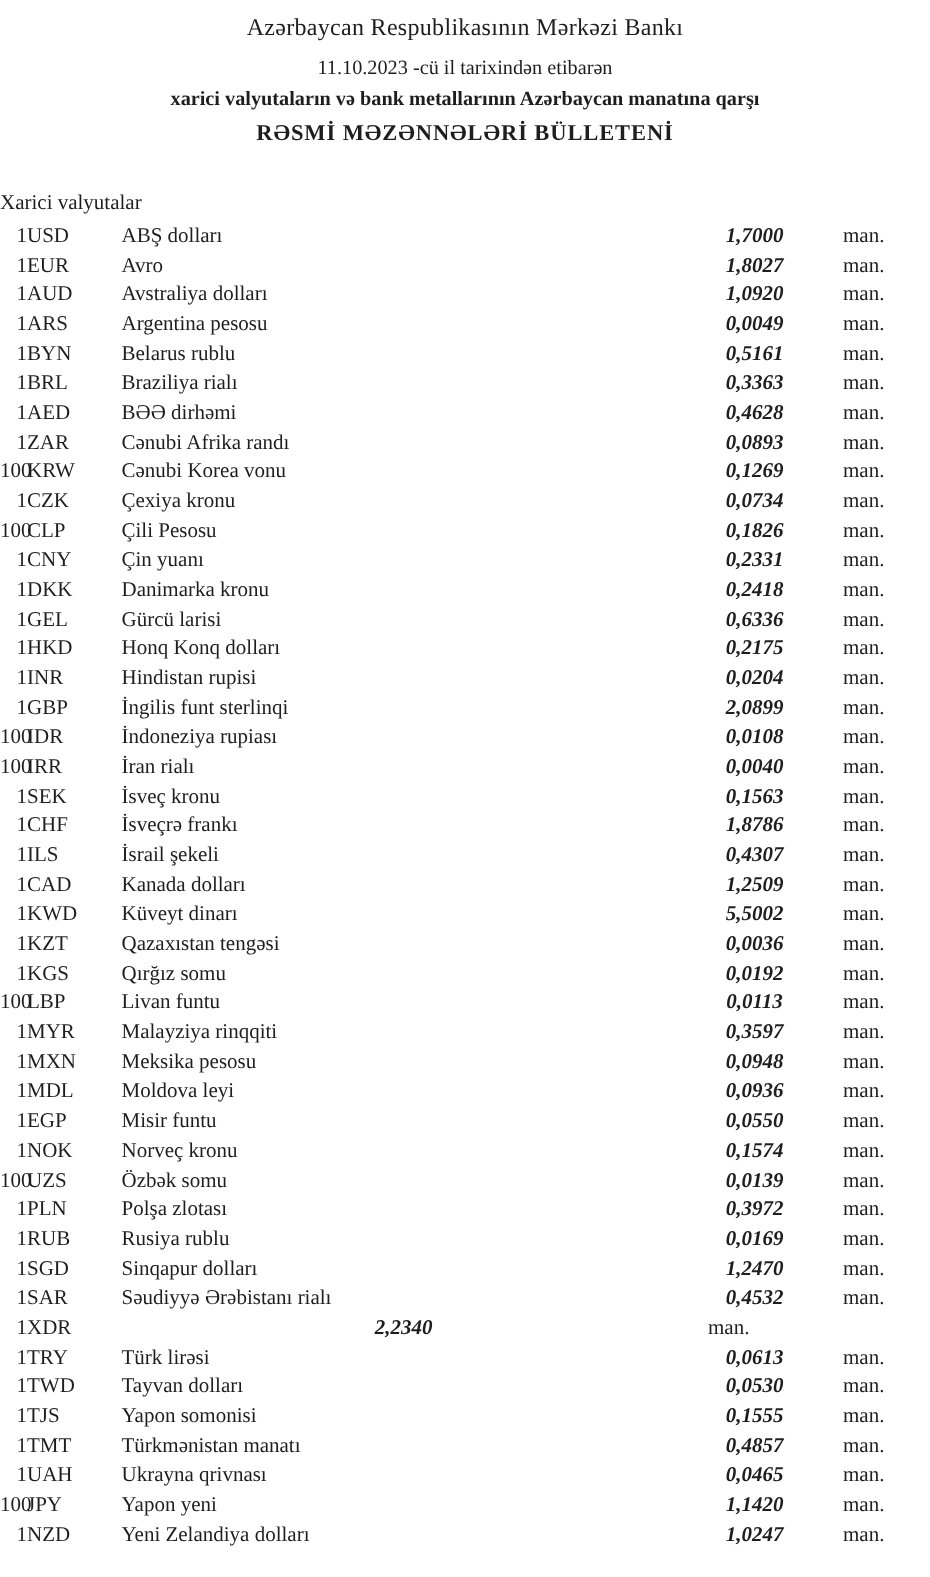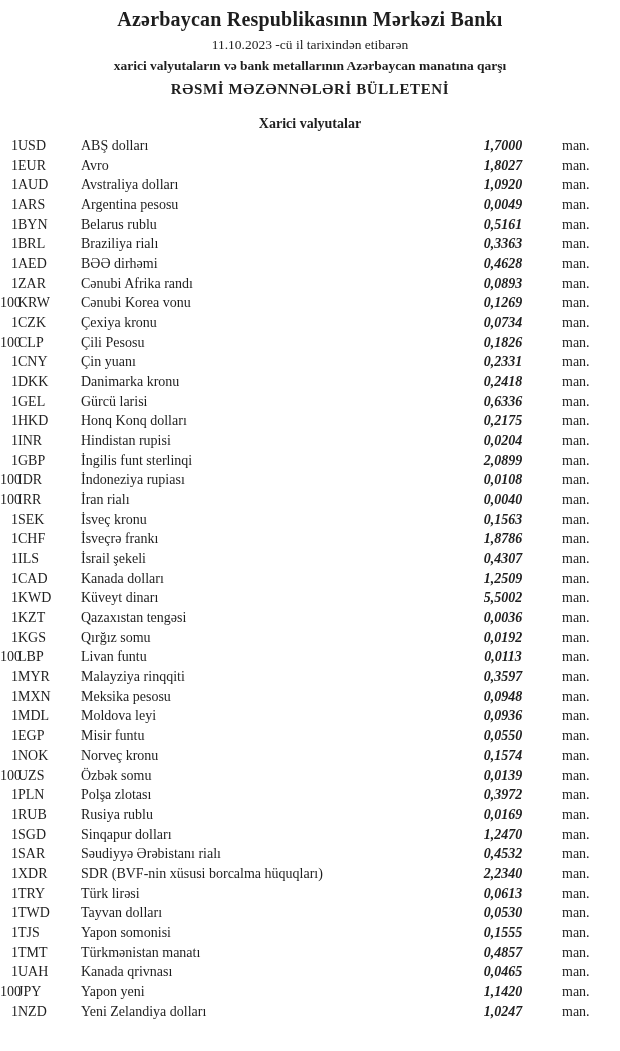--- a/index.html
+++ b/index.html
@@ -17,22 +17,22 @@
   .page {
     width: 620px;
     height: 1051px;
     box-sizing: border-box;
     padding-top: 7px;
   }
   .doc-header {
     text-align: center;
   }
   .bank-name {
-    font-size: 20px;
-    font-weight: bold;
+    font-size: 16px;
+    font-weight: normal;
     letter-spacing: 0.2px;
     margin: 0;
     line-height: 24px;
   }
   .date-line {
     font-size: 13.5px;
     font-weight: normal;
     margin-top: 5px;
     line-height: 17px;
   }
@@ -43,24 +43,24 @@
     line-height: 17px;
   }
   .bulletin-title {
     font-size: 15px;
     font-weight: bold;
     letter-spacing: 0.6px;
     margin-top: 6px;
     line-height: 18px;
   }
   .section-title {
-    text-align: center;
+    text-align: left;
     font-size: 14px;
-    font-weight: bold;
-    margin-top: 17px;
+    font-weight: normal;
+    margin-top: 29px;
     line-height: 17px;
   }
   .rates-table {
     margin-top: 4px;
   }
   .rate-row {
     display: grid;
     grid-template-columns: 18px 62px 1fr 90px 72px;
     height: 19.68px;
     line-height: 19.68px;
@@ -396,21 +396,20 @@
     <span class="cell-qty">1</span>
     <span class="cell-code">SAR</span>
     <span class="cell-name">Səudiyyə Ərəbistanı rialı</span>
     <span class="cell-rate">0,4532</span>
     <span class="cell-unit">man.</span>
   </div>
 
   <div class="rate-row">
     <span class="cell-qty">1</span>
     <span class="cell-code">XDR</span>
-    <span class="cell-name">SDR (BVF-nin xüsusi borcalma hüquqları)</span>
     <span class="cell-rate">2,2340</span>
     <span class="cell-unit">man.</span>
   </div>
 
   <div class="rate-row">
     <span class="cell-qty">1</span>
     <span class="cell-code">TRY</span>
     <span class="cell-name">Türk lirəsi</span>
     <span class="cell-rate">0,0613</span>
     <span class="cell-unit">man.</span>
@@ -436,21 +435,21 @@
     <span class="cell-qty">1</span>
     <span class="cell-code">TMT</span>
     <span class="cell-name">Türkmənistan manatı</span>
     <span class="cell-rate">0,4857</span>
     <span class="cell-unit">man.</span>
   </div>
 
   <div class="rate-row">
     <span class="cell-qty">1</span>
     <span class="cell-code">UAH</span>
-    <span class="cell-name">Kanada qrivnası</span>
+    <span class="cell-name">Ukrayna qrivnası</span>
     <span class="cell-rate">0,0465</span>
     <span class="cell-unit">man.</span>
   </div>
 
   <div class="rate-row">
     <span class="cell-qty">100</span>
     <span class="cell-code">JPY</span>
     <span class="cell-name">Yapon yeni</span>
     <span class="cell-rate">1,1420</span>
     <span class="cell-unit">man.</span>

